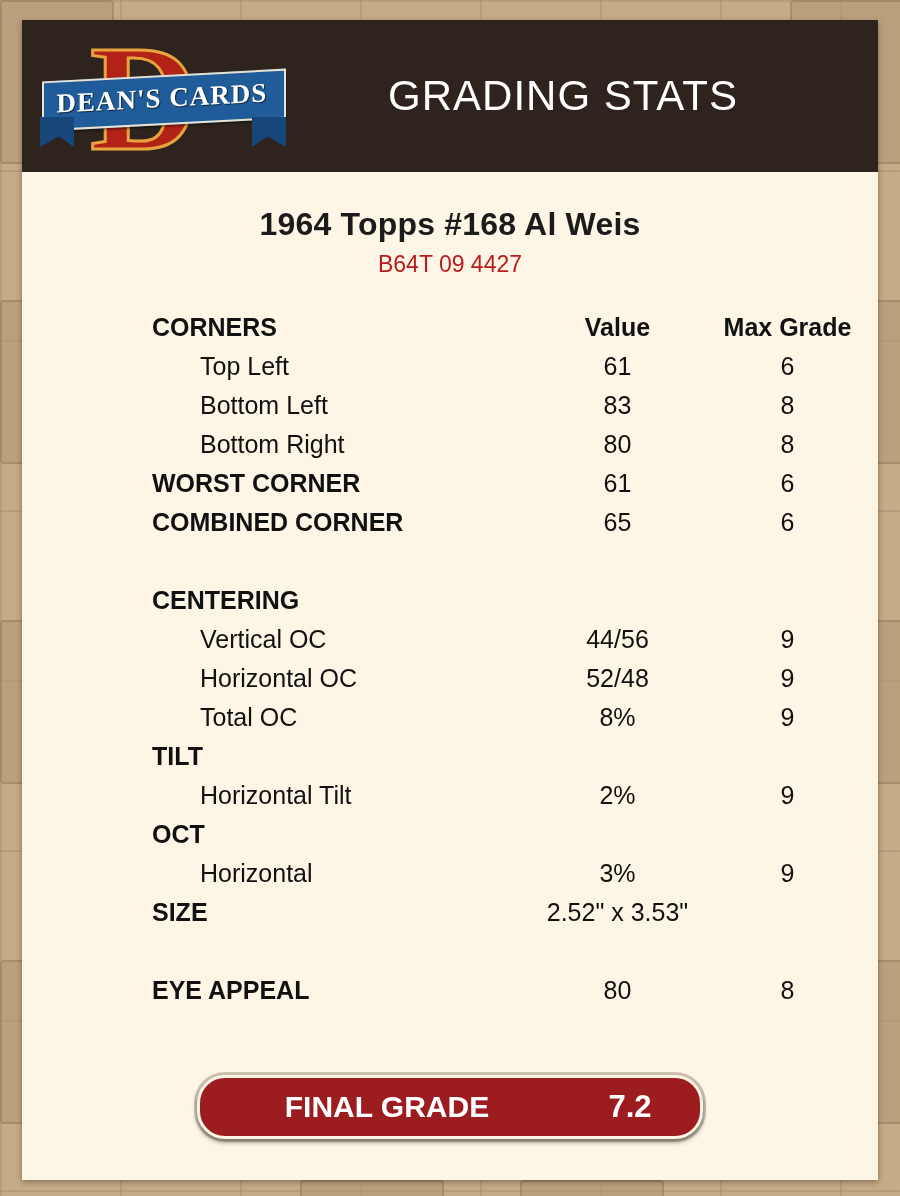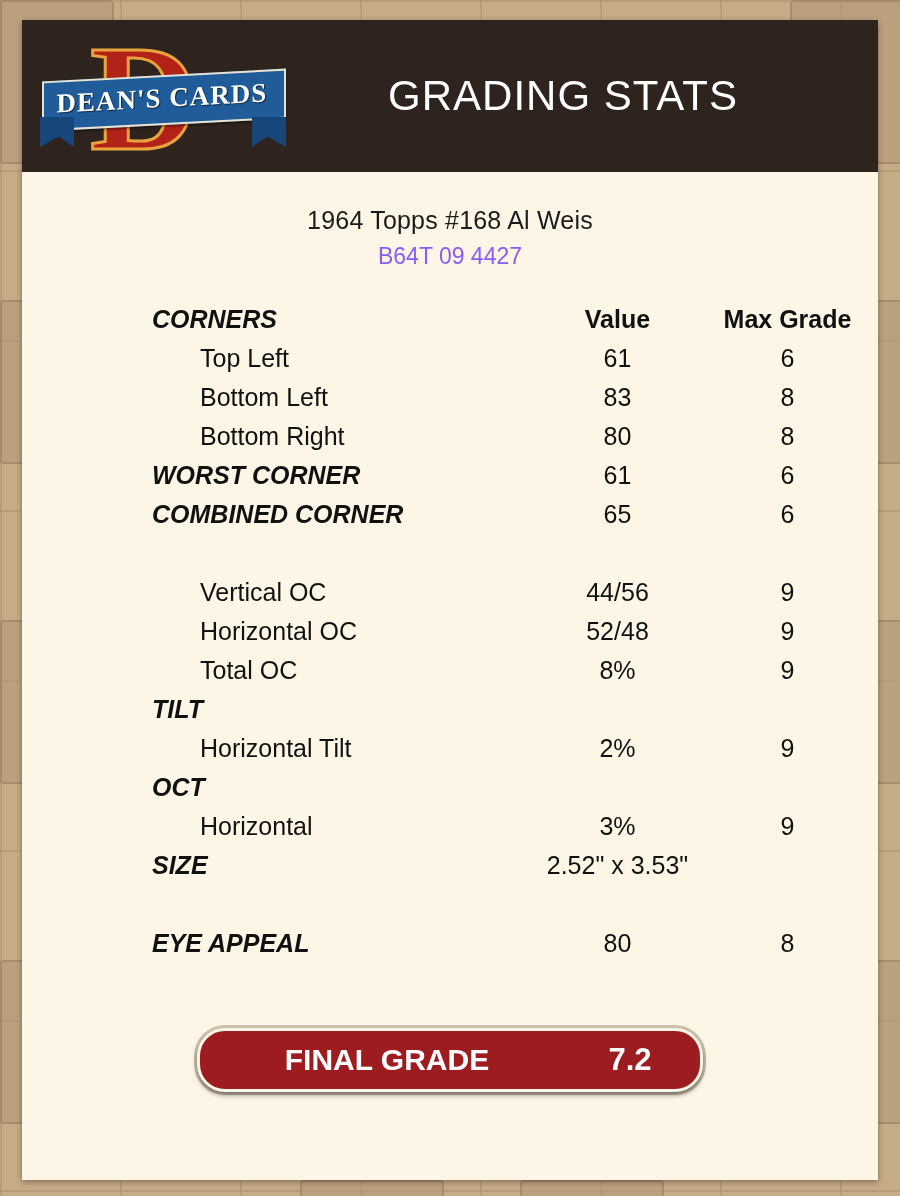--- a/index.html
+++ b/index.html
@@ -126,48 +126,48 @@
     font-size: 33px;
     line-height: 42px;
     margin-top: 2px;
   }
 
   .body {
     padding: 34px 0 0 0;
   }
   .card-title {
     text-align: center;
-    font-size: 25px;
-    font-weight: normal;
+    font-size: 32px;
+    font-weight: bold;
     color: #1b1b1b;
     letter-spacing: 0.2px;
   }
   .card-sub {
     text-align: center;
     font-size: 23px;
-    color: #8b5cf6;
+    color: #b91c1c;
     margin-top: 8px;
   }
 
   table.stats {
     margin: 30px 0 0 130px;
     border-collapse: collapse;
     font-size: 25px;
     color: #111;
   }
   table.stats td {
     padding: 2px 0;
     height: 35px;
     vertical-align: middle;
   }
   td.c-label { width: 330px; }
   td.c-value { width: 175px; text-align: center; }
   td.c-max   { width: 165px; text-align: center; }
 
-  .lbl-bold { font-weight: bold; font-style: italic; }
+  .lbl-bold { font-weight: bold; }
   .lbl-indent { padding-left: 48px !important; }
   .lbl-indent2 { padding-left: 48px !important; margin-top: 48px; }
   .row-gap td { height: 22px; padding: 0; }
 
   .head-row td { font-weight: bold; }
 
   .final-wrap {
     margin: 26px 0 0 0;
     display: flex;
     justify-content: center;
@@ -258,20 +258,25 @@
           <td class="c-max">6</td>
         </tr>
 
         <tr class="row-gap">
             <td></td>
             <td></td>
             <td></td>
           </tr>
 
         <tr>
+          <td class="c-label lbl-bold">CENTERING</td>
+          <td class="c-value"></td>
+          <td class="c-max"></td>
+        </tr>
+        <tr>
           <td class="c-label lbl-indent2">Vertical OC</td>
           <td class="c-value">44/56</td>
           <td class="c-max">9</td>
         </tr>
         <tr>
           <td class="c-label lbl-indent2">Horizontal OC</td>
           <td class="c-value">52/48</td>
           <td class="c-max">9</td>
         </tr>
         <tr>

